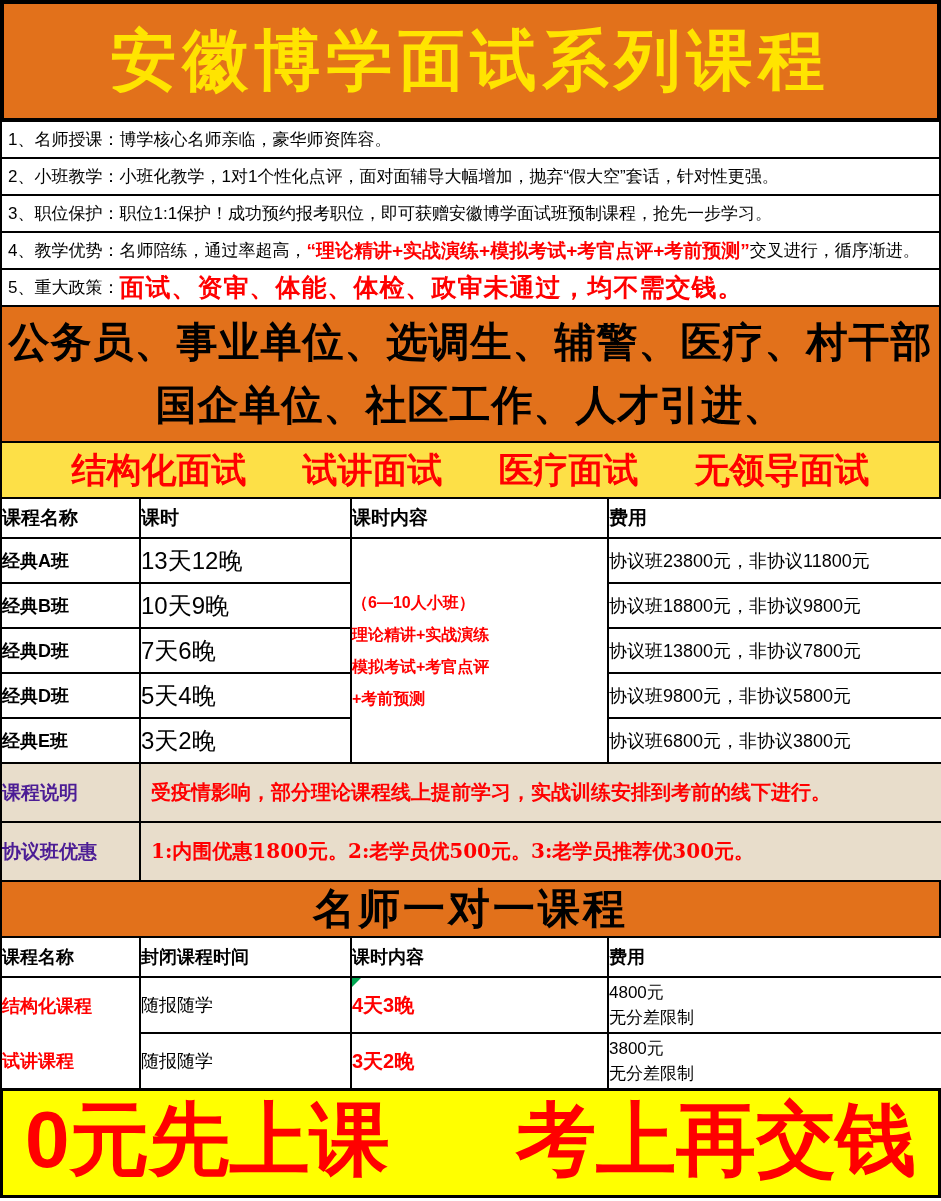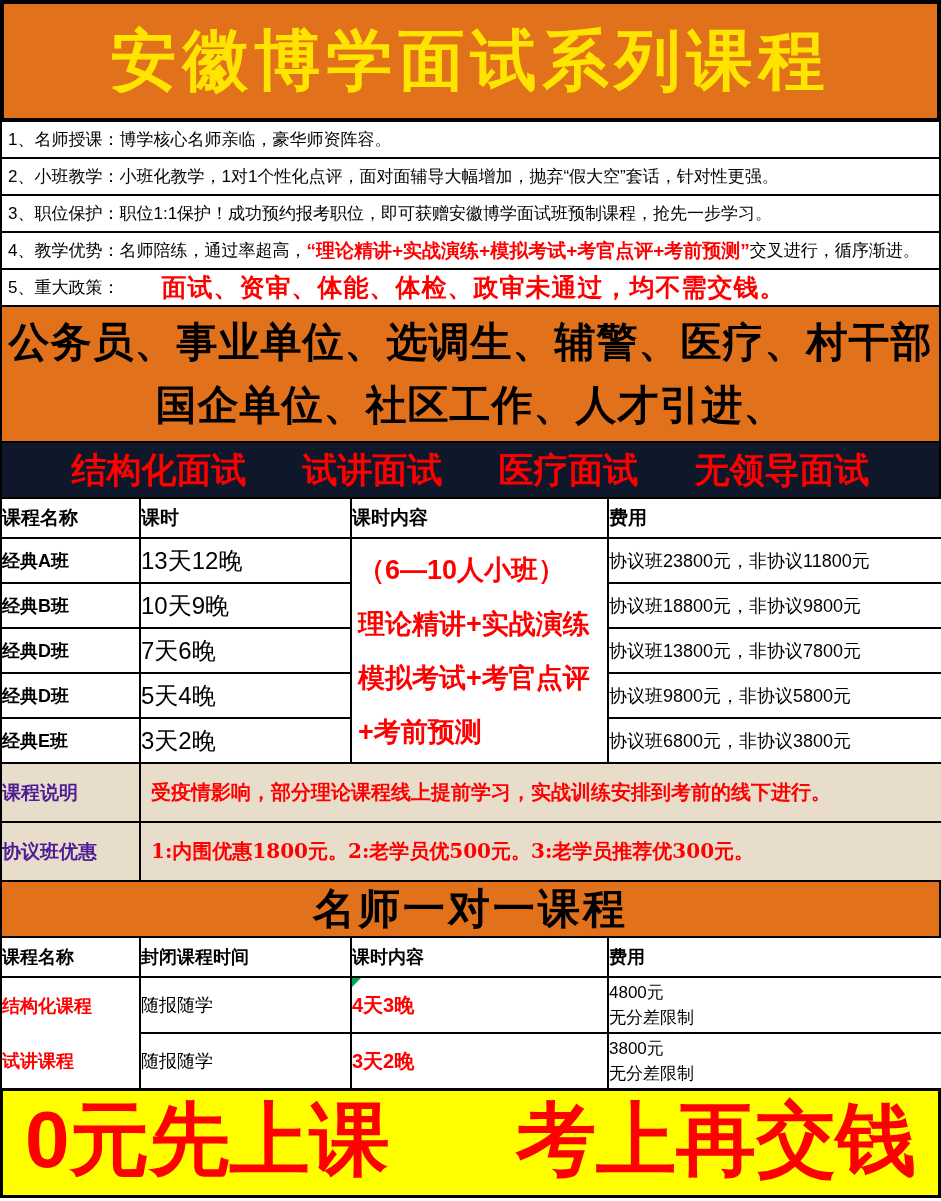--- a/index.html
+++ b/index.html
@@ -31,40 +31,40 @@
     height: 39px;
     border: 2px solid #000;
     margin-top: -2px;
     background: #fff;
     display: flex; align-items: center;
     padding: 0 6px;
     font-size: 17px;
     white-space: nowrap; overflow: hidden;
   }
   .f-red { color: #FF0000; font-weight: bold; font-size: 19px; }
-  .f-big { font-size: 25px; font-family: "DejaVu Serif", serif; letter-spacing: 1px; margin-left: 42px; }
+  .f-big { font-size: 25px; font-family: "DejaVu Serif", serif; letter-spacing: 1px; }
 
   
   .audience-banner {
     height: 138px;
     background: #E2711B;
     border: 2px solid #000;
     margin-top: -2px;
     display: flex; flex-direction: column; align-items: center; justify-content: center;
     gap: 8px;
   }
   .audience-banner .aud-line {
     font-size: 41px; font-weight: bold; color: #000;
     letter-spacing: 1px; white-space: nowrap;
   }
 
   
   .types-strip {
     height: 58px;
-    background: #0f172a;
+    background: #fde047;
     border: 2px solid #000;
     margin-top: -2px;
     display: flex; align-items: center; justify-content: center;
     gap: 56px;
   }
   .types-strip .type-item {
     font-size: 35px; font-weight: bold; color: #FF0000; white-space: nowrap;
   }
 
   
@@ -79,21 +79,21 @@
   col.c2 { width: 211px; }
   col.c3 { width: 257px; }
   col.c4 { width: 334px; }
 
   .course-table th { height: 40px; font-size: 19px; font-weight: bold; background: #fff; }
   .course-table td { height: 45px; background: #fff; }
   .cell-name { font-weight: bold; font-size: 18px; }
   .cell-duration { font-size: 24px; }
   .cell-fee { font-size: 18px; }
   .cell-content {
-    color: #FF0000; font-weight: bold; font-size: 27px; line-height: 2.0; padding-left: 6px;
+    color: #FF0000; font-weight: bold; font-size: 16px; line-height: 2.0;
   }
   .note-row td { background: #E8DDCB; height: 59px; }
   .note-label { color: #4c1d95; font-weight: bold; font-size: 19px; }
   .note-text {
     color: #FF0000; font-weight: bold; font-size: 20px;
     text-align: left !important; padding-left: 10px;
     font-family: "DejaVu Serif", serif;
   }
 
   

